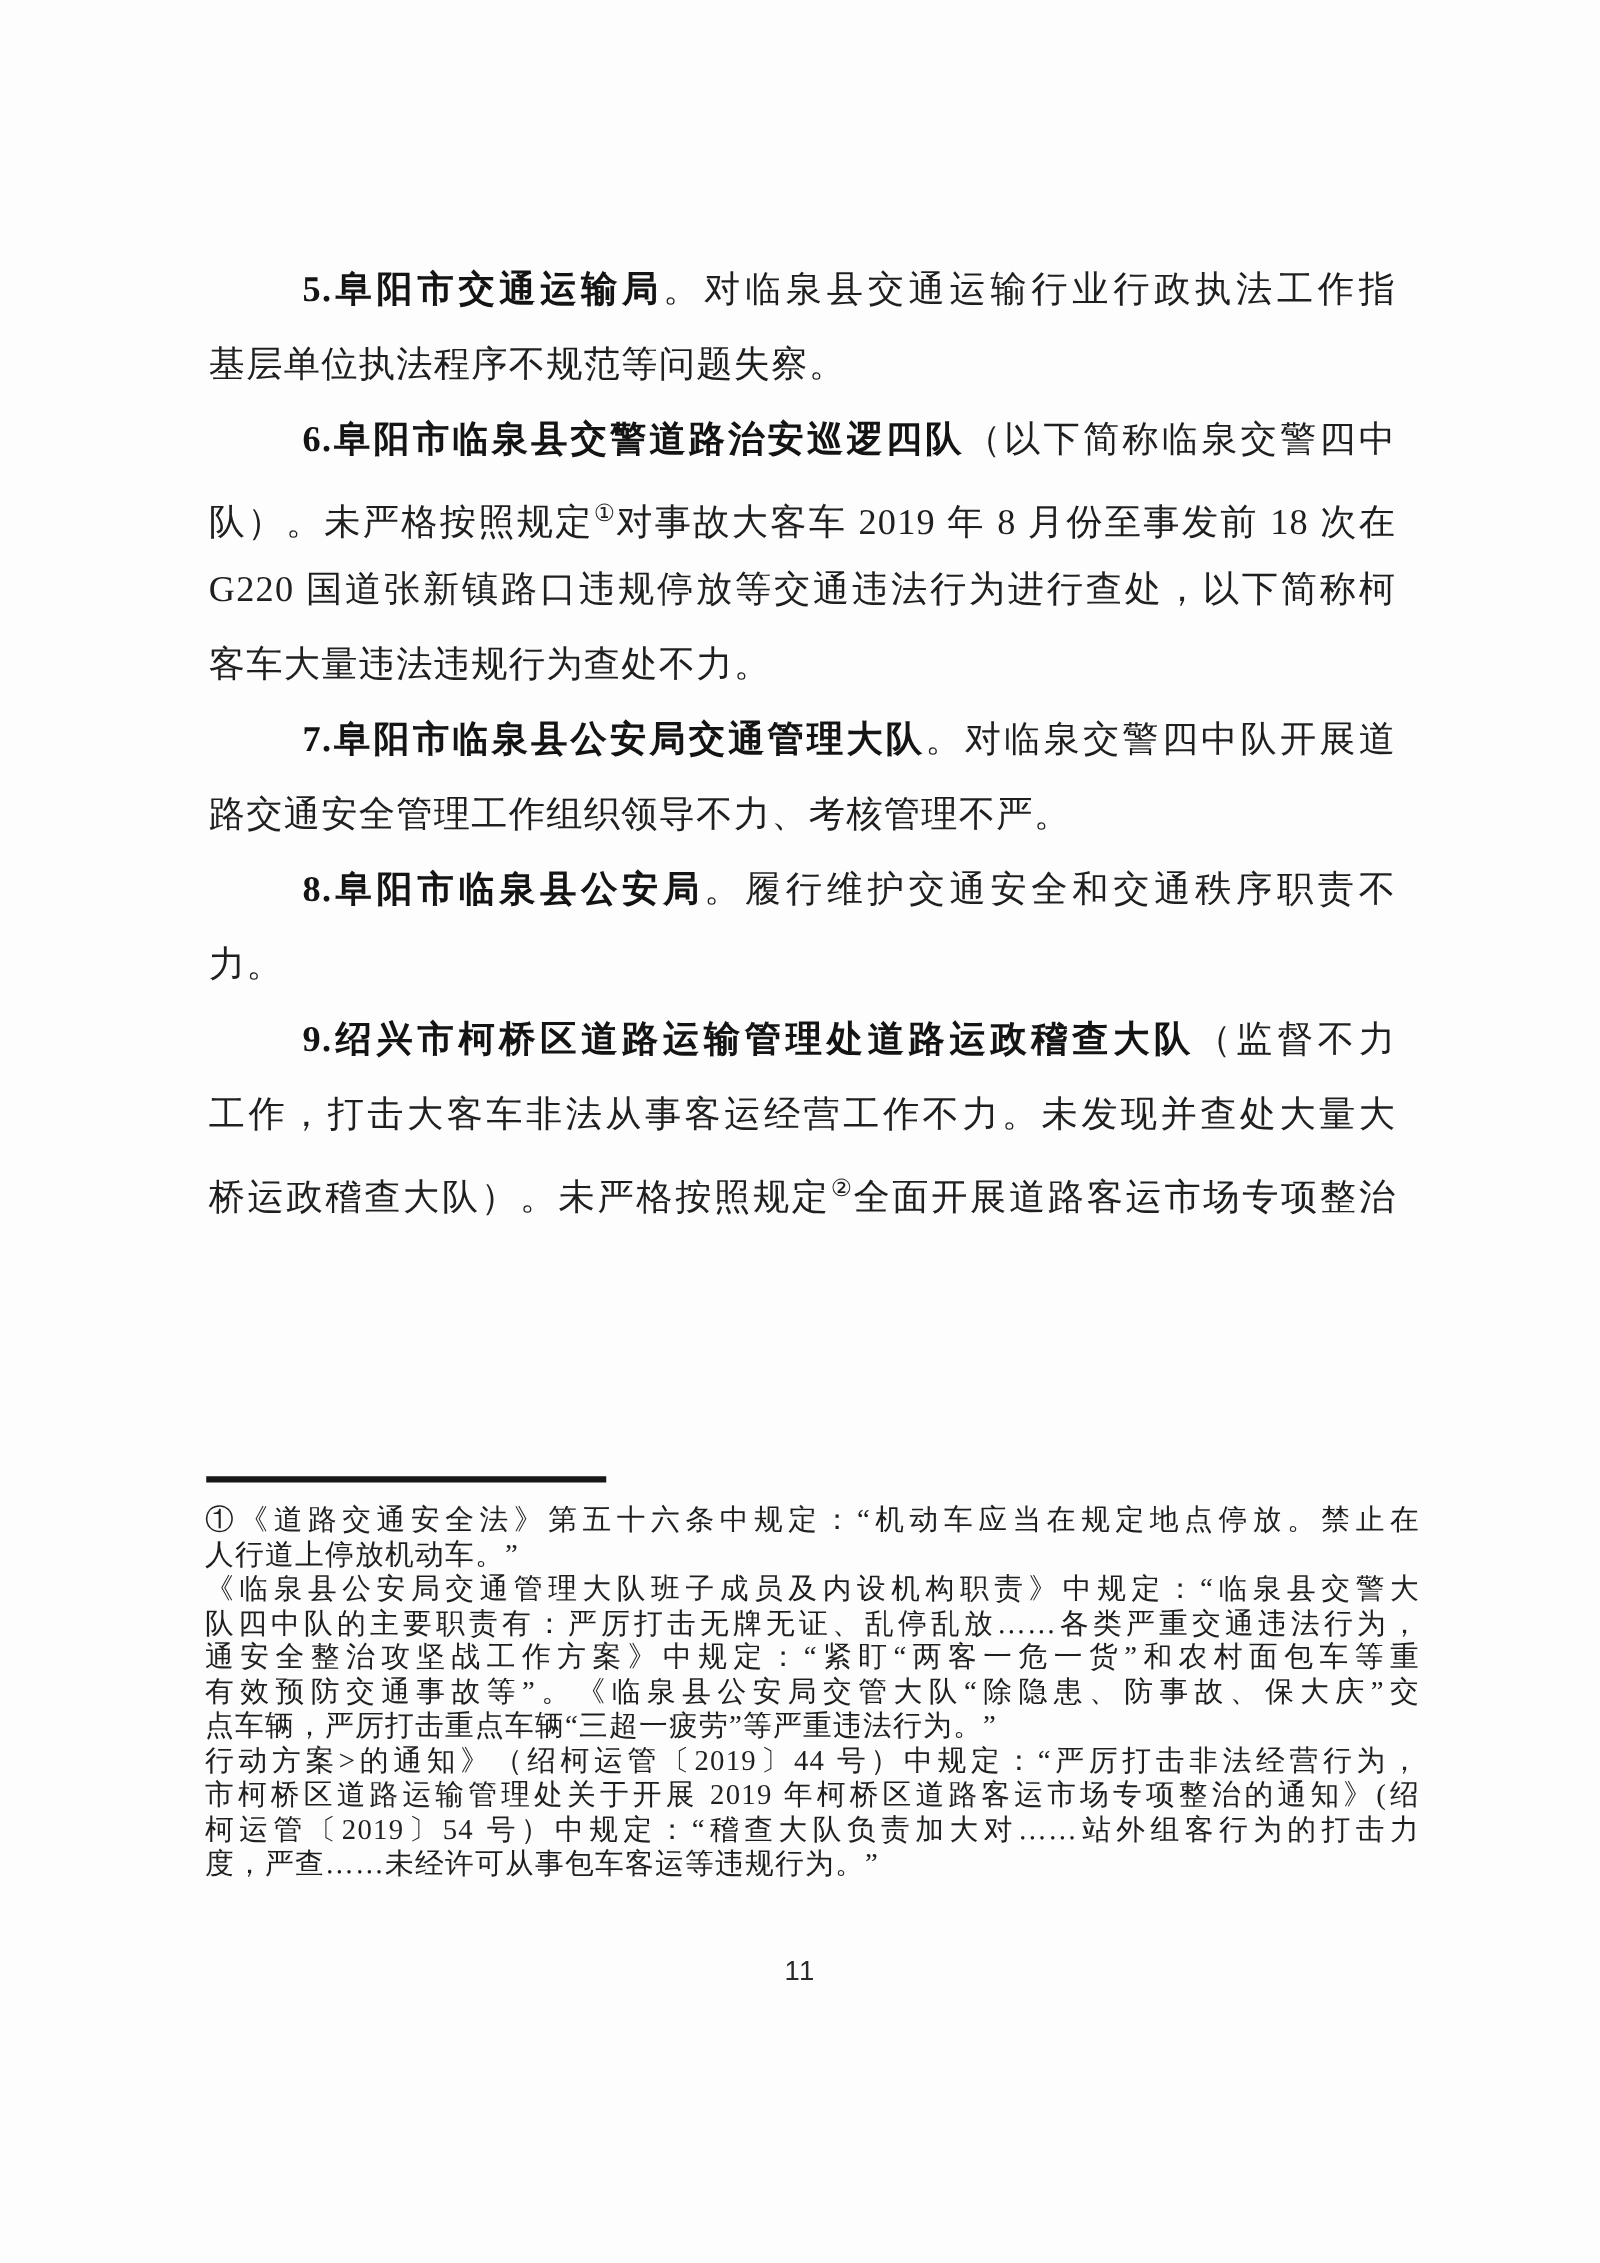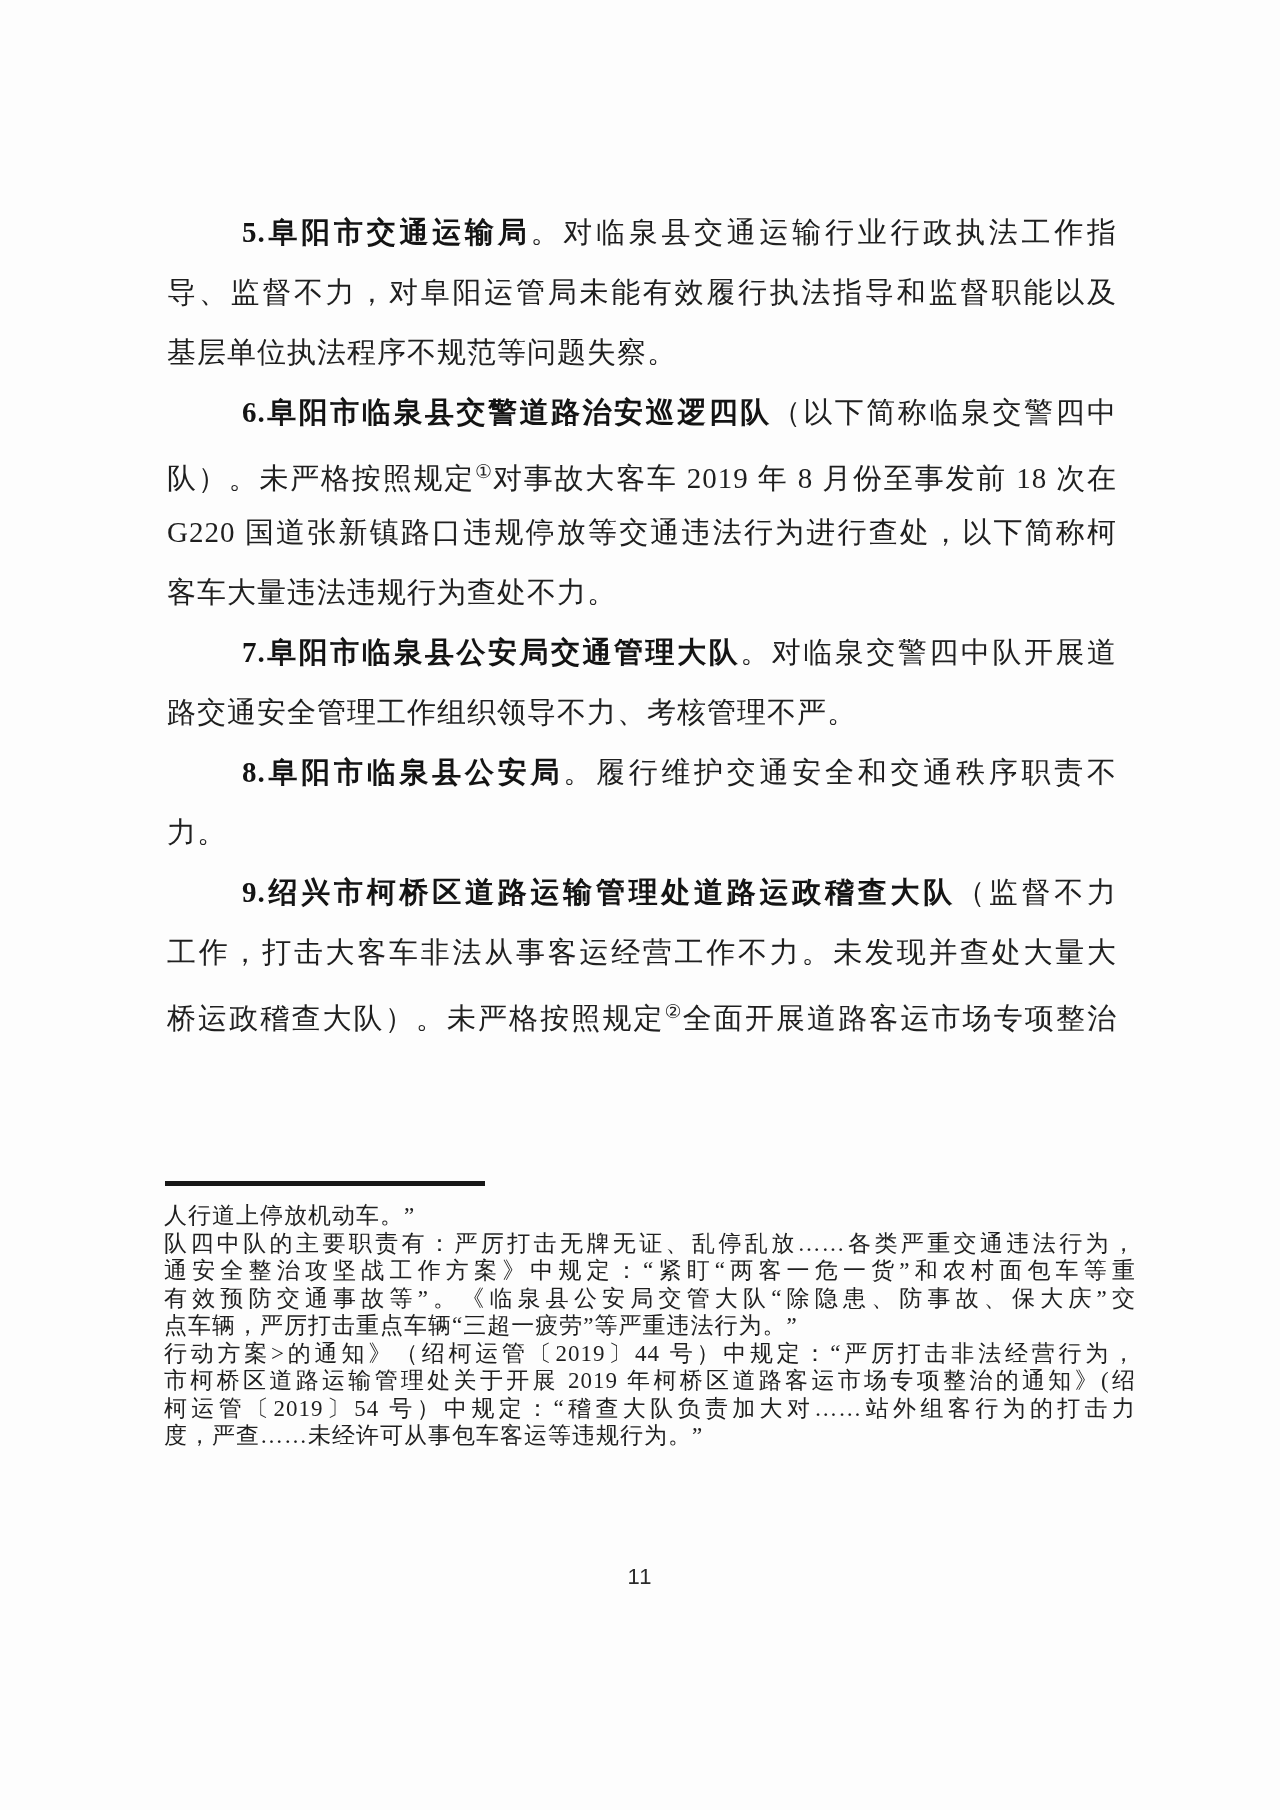--- a/index.html
+++ b/index.html
@@ -67,37 +67,38 @@
     color: #2a2a2a;
     font-family: "Liberation Sans", "DejaVu Sans", sans-serif;
   }
 </style>
 </head>
 <body>
 
 <div class="page">
   <div class="body-text" id="body-text">
       <div class="bline fill indent"><span class="b">5.阜阳市交通运输局</span><span class="n">。对临泉县交通运输行业行政执法工作指</span></div>
-      <div class="bline fill"><span class="n">导、监督不力，对阜阳运管局未能有效履行执法指导和监督职能以及</span></div>
       <div class="bline"><span class="n">基层单位执法程序不规范等问题失察。</span></div>
       <div class="bline fill indent"><span class="b">6.阜阳市临泉县交警道路治安巡逻四队</span><span class="n">（以下简称临泉交警四中</span></div>
       <div class="bline fill"><span class="n">队）。未严格按照规定</span><span class="sup">①</span><span class="n">对事故大客车 2019 年 8 月份至事发前 18 次在</span></div>
       <div class="bline fill"><span class="n">G220 国道张新镇路口违规停放等交通违法行为进行查处，以下简称柯</span></div>
       <div class="bline"><span class="n">客车大量违法违规行为查处不力。</span></div>
       <div class="bline fill indent"><span class="b">7.阜阳市临泉县公安局交通管理大队</span><span class="n">。对临泉交警四中队开展道</span></div>
       <div class="bline"><span class="n">路交通安全管理工作组织领导不力、考核管理不严。</span></div>
       <div class="bline fill indent"><span class="b">8.阜阳市临泉县公安局</span><span class="n">。履行维护交通安全和交通秩序职责不</span></div>
       <div class="bline"><span class="n">力。</span></div>
       <div class="bline fill indent"><span class="b">9.绍兴市柯桥区道路运输管理处道路运政稽查大队</span><span class="n">（监督不力</span></div>
       <div class="bline fill"><span class="n">工作，打击大客车非法从事客运经营工作不力。未发现并查处大量大</span></div>
       <div class="bline fill"><span class="n">桥运政稽查大队）。未严格按照规定</span><span class="sup">②</span><span class="n">全面开展道路客运市场专项整治</span></div>
     </div>
   <div class="fn-sep"></div>
   <div class="footnotes" id="footnotes">
+      <div class="fline fill">①《道路交通安全法》第五十六条中规定：“机动车应当在规定地点停放。禁止在</div>
       <div class="fline">人行道上停放机动车。”</div>
+      <div class="fline fill">《临泉县公安局交通管理大队班子成员及内设机构职责》中规定：“临泉县交警大</div>
       <div class="fline fill">队四中队的主要职责有：严厉打击无牌无证、乱停乱放……各类严重交通违法行为，</div>
       <div class="fline fill">通安全整治攻坚战工作方案》中规定：“紧盯“两客一危一货”和农村面包车等重</div>
       <div class="fline fill">有效预防交通事故等”。《临泉县公安局交管大队“除隐患、防事故、保大庆”交</div>
       <div class="fline">点车辆，严厉打击重点车辆“三超一疲劳”等严重违法行为。”</div>
       <div class="fline fill">行动方案&gt;的通知》（绍柯运管〔2019〕44 号）中规定：“严厉打击非法经营行为，</div>
       <div class="fline fill">市柯桥区道路运输管理处关于开展 2019 年柯桥区道路客运市场专项整治的通知》(绍</div>
       <div class="fline fill">柯运管〔2019〕54 号）中规定：“稽查大队负责加大对……站外组客行为的打击力</div>
       <div class="fline">度，严查……未经许可从事包车客运等违规行为。”</div>
     </div>
   <div class="page-number">11</div>

